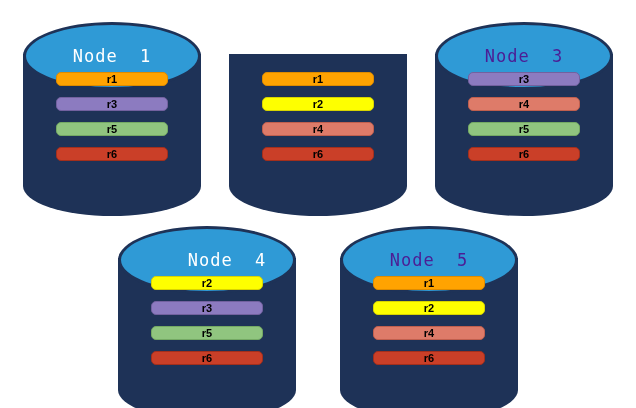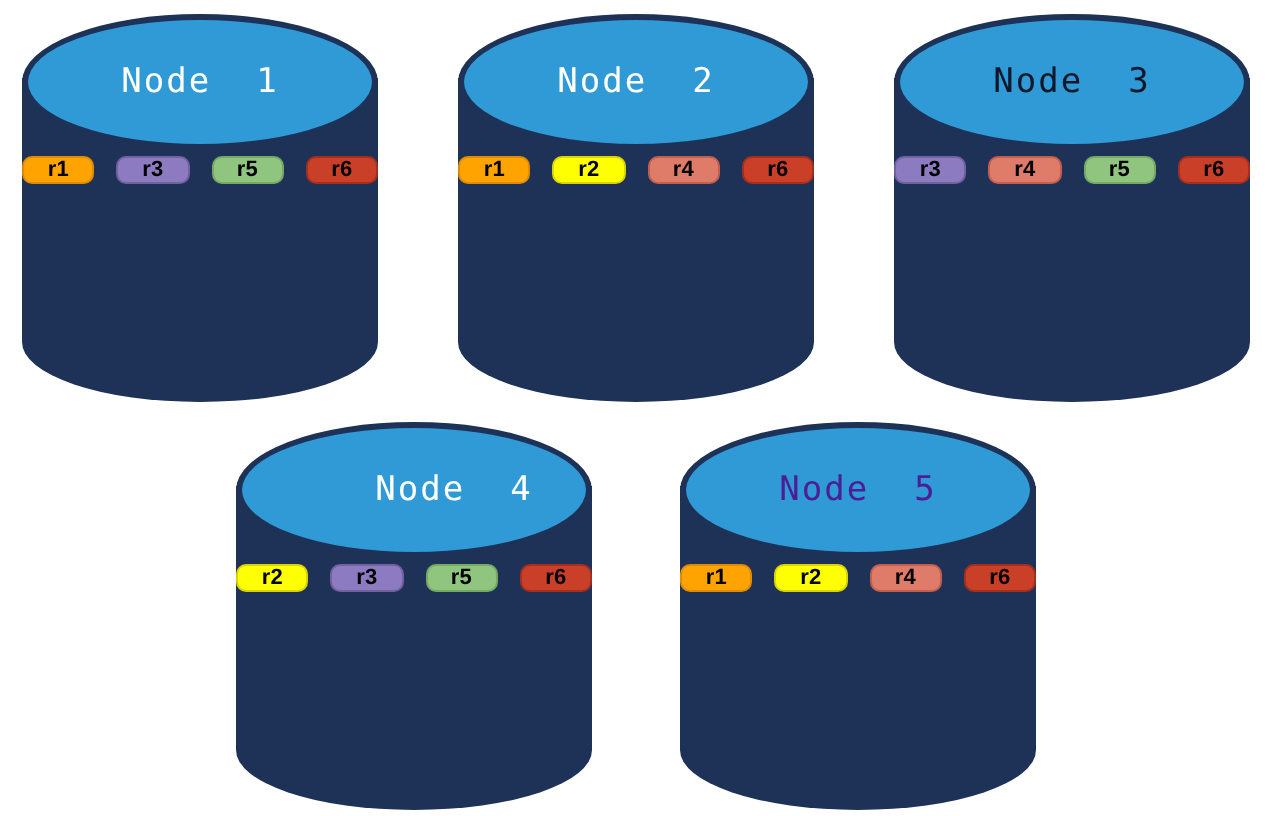--- a/index.html
+++ b/index.html
@@ -7,21 +7,21 @@
 
   .canvas {
     position: relative;
     width: 636px;
     height: 408px;
     background: #ffffff;
     overflow: hidden;
   }
 
   .row { display: flex; justify-content: center; }
-  .row-top    { gap: 40px; padding-top: 5px; align-items: center; }
+  .row-top    { gap: 28px; padding-top: 20px; align-items: center; }
   .row-bottom { gap: 44px; margin-top: 8px; }
 
   .cylinder {
     position: relative;
     width: 178px;
     height: 196px;
     flex: 0 0 auto;
   }
 
   .cyl-body {
@@ -47,23 +47,23 @@
   .node-label {
     font-family: "DejaVu Sans Mono", monospace;
     font-size: 17px;
     font-weight: 500;
     letter-spacing: 1px;
     white-space: pre;
   }
 
   .bars {
     position: absolute;
-    top: 73px; left: 0; right: 0;
+    top: 52px; left: 0; right: 0;
     display: flex;
-    flex-direction: row;
+    flex-direction: column;
     align-items: center;
     gap: 11px;
   }
 
   .bar {
     width: 112px;
     height: 14px;
     box-sizing: border-box;
     border: 1px solid;
     border-radius: 5px;
@@ -99,42 +99,39 @@
           <div class="bar" style="background: rgb(144, 197, 127); border-color: rgb(116, 169, 100);">
             <span class="bar-label" style="color: rgb(0, 0, 0);">r5</span>
           </div>
           <div class="bar" style="background: rgb(202, 63, 40); border-color: rgb(163, 47, 28);">
             <span class="bar-label" style="color: rgb(0, 0, 0);">r6</span>
           </div>
         </div>
       </div>
       <div class="cylinder">
         <div class="cyl-body" style="background: rgb(30, 50, 87);"></div>
-        <div class="cyl-top" style="background: rgb(47, 154, 214); border-color: rgb(30, 50, 87);">
-          <span class="node-label" style="color: rgb(255, 255, 255);">Node  2</span>
-        </div>
         <div class="bars">
           <div class="bar" style="background: rgb(255, 163, 1); border-color: rgb(222, 139, 0);">
             <span class="bar-label" style="color: rgb(0, 0, 0);">r1</span>
           </div>
           <div class="bar" style="background: rgb(254, 255, 0); border-color: rgb(216, 212, 0);">
             <span class="bar-label" style="color: rgb(0, 0, 0);">r2</span>
           </div>
           <div class="bar" style="background: rgb(222, 123, 105); border-color: rgb(192, 95, 78);">
             <span class="bar-label" style="color: rgb(0, 0, 0);">r4</span>
           </div>
           <div class="bar" style="background: rgb(202, 63, 40); border-color: rgb(163, 47, 28);">
             <span class="bar-label" style="color: rgb(0, 0, 0);">r6</span>
           </div>
         </div>
       </div>
       <div class="cylinder">
         <div class="cyl-body" style="background: rgb(30, 50, 87);"></div>
         <div class="cyl-top" style="background: rgb(47, 154, 214); border-color: rgb(30, 50, 87);">
-          <span class="node-label" style="color: #0f172a;">Node  3</span>
+          <span class="node-label" style="color: #4c1d95;">Node  3</span>
         </div>
         <div class="bars">
           <div class="bar" style="background: rgb(140, 123, 192); border-color: rgb(114, 97, 159);">
             <span class="bar-label" style="color: rgb(0, 0, 0);">r3</span>
           </div>
           <div class="bar" style="background: rgb(222, 123, 105); border-color: rgb(192, 95, 78);">
             <span class="bar-label" style="color: rgb(0, 0, 0);">r4</span>
           </div>
           <div class="bar" style="background: rgb(144, 197, 127); border-color: rgb(116, 169, 100);">
             <span class="bar-label" style="color: rgb(0, 0, 0);">r5</span>

